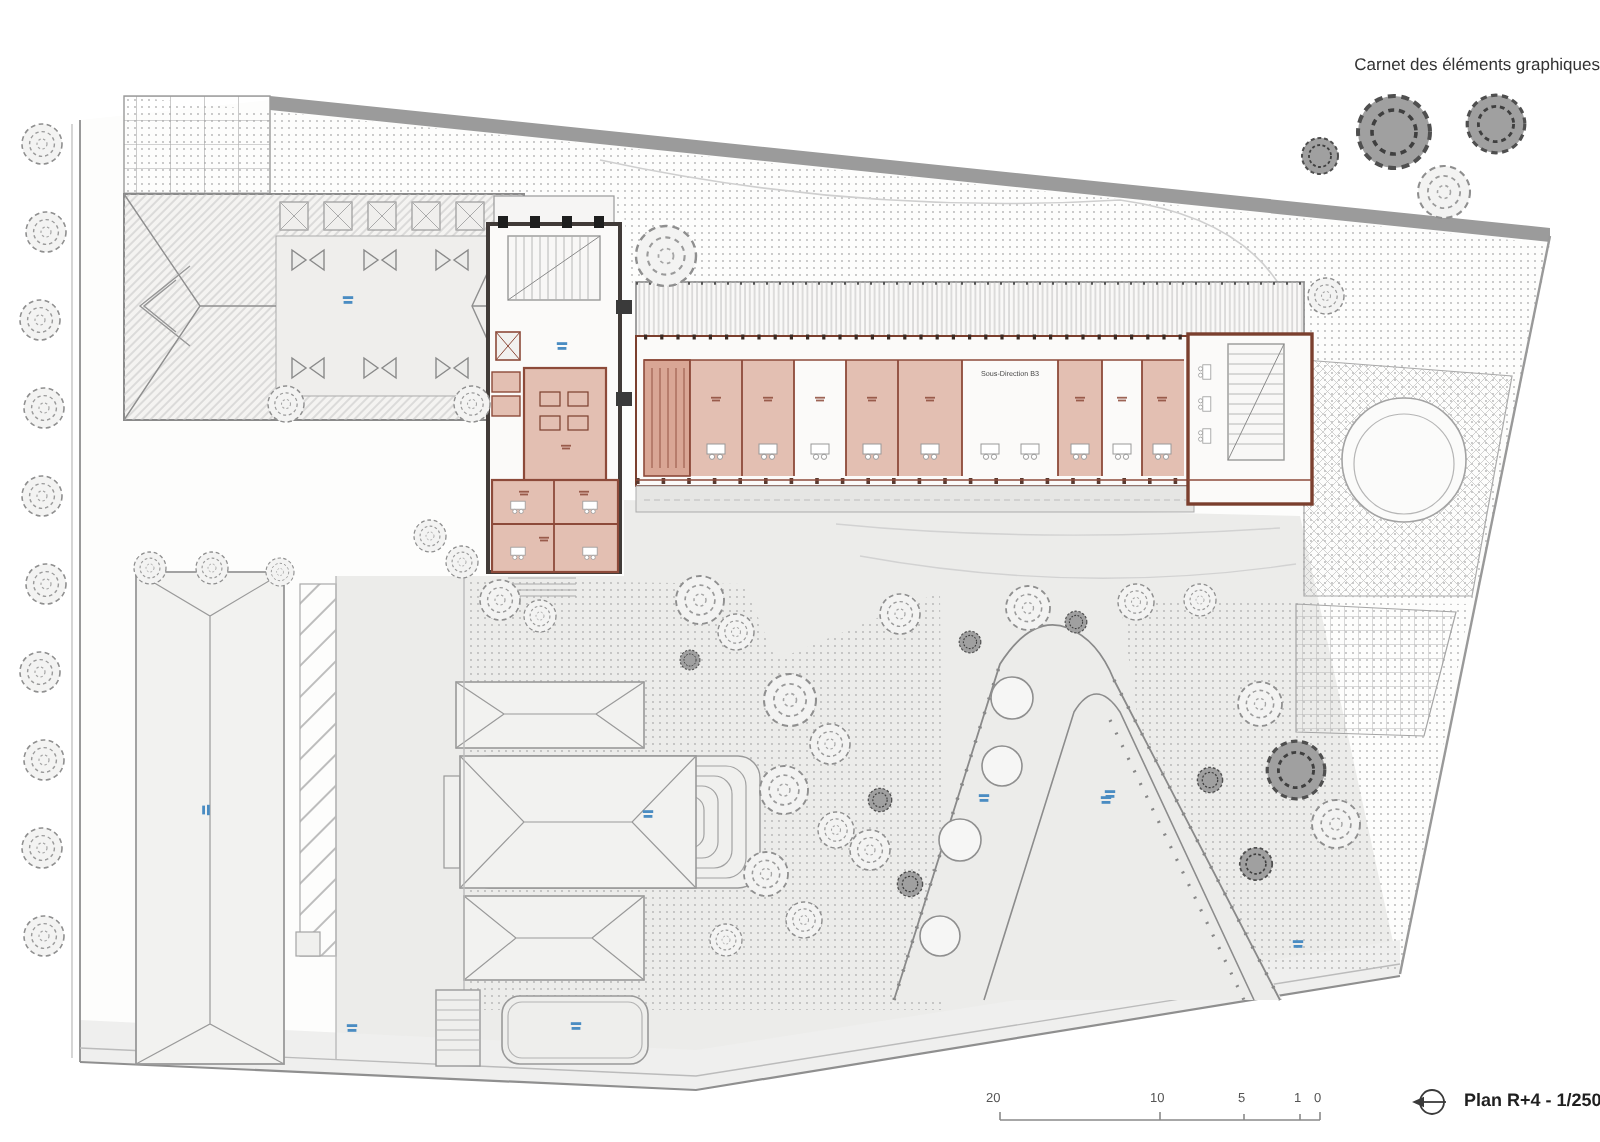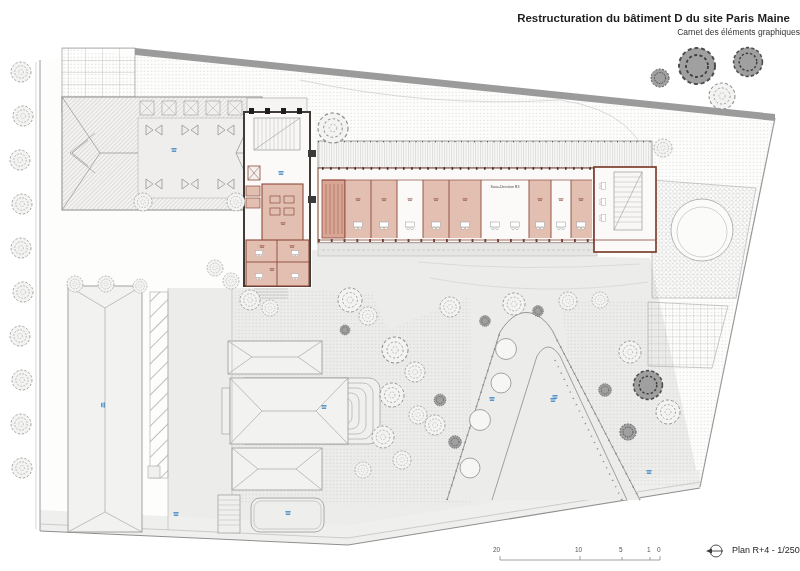--- a/index.html
+++ b/index.html
@@ -3,21 +3,21 @@
 <meta charset="utf-8">
 <style>
   html,body{margin:0;padding:0;background:#ffffff;}
   .canvas{
     position:relative;width:800px;height:571px;background:#ffffff;
     font-family:"Liberation Sans",sans-serif;overflow:hidden;
   }
   .abs{position:absolute;white-space:nowrap;}
   .title{top:12px;right:10px;font-size:11.5px;font-weight:700;color:#1f1f1f;}
   .subtitle{top:27px;right:0;font-size:8.5px;color:#333;}
-  .plan-label{left:732px;top:545px;font-size:9px;font-weight:400;color:#1f1f1f;}
+  .plan-label{left:732px;top:545px;font-size:9px;font-weight:700;color:#1f1f1f;}
   .tick{top:546px;font-size:6.5px;color:#555;}
   svg{position:absolute;left:0;top:0;}
 </style>
 </head>
 <body>
 
 <div class="canvas">
 
 <svg width="800" height="571" viewBox="0 0 800 571">
   <defs>
@@ -352,21 +352,20 @@
   <g>
     <path d="M500,560 H660 M500,560 V556 M580,560 V556 M622,560 V557 M650,560 V557 M660,560 V556" fill="none" stroke="#8a8a8a" stroke-width="0.8"></path>
   </g>
   <g>
     <circle cx="716" cy="551" r="6" fill="none" stroke="#3a3a3a" stroke-width="0.9"></circle>
     <line x1="711" y1="551" x2="723" y2="551" stroke="#3a3a3a" stroke-width="0.9"></line>
     <polygon points="706,551 712,548.4 712,553.6" fill="#3a3a3a"></polygon>
   </g>
 </svg>
 
-<div class="abs title">Restructuration du bâtiment D du site Paris Maine</div>
 <div class="abs subtitle">Carnet des éléments graphiques</div>
 <div class="abs plan-label">Plan R+4 - 1/250</div>
 <span class="abs tick" style="left:493px;">20</span>
 <span class="abs tick" style="left:575px;">10</span>
 <span class="abs tick" style="left:619px;">5</span>
 <span class="abs tick" style="left:647px;">1</span>
 <span class="abs tick" style="left:657px;">0</span>
 
 </div>
 

